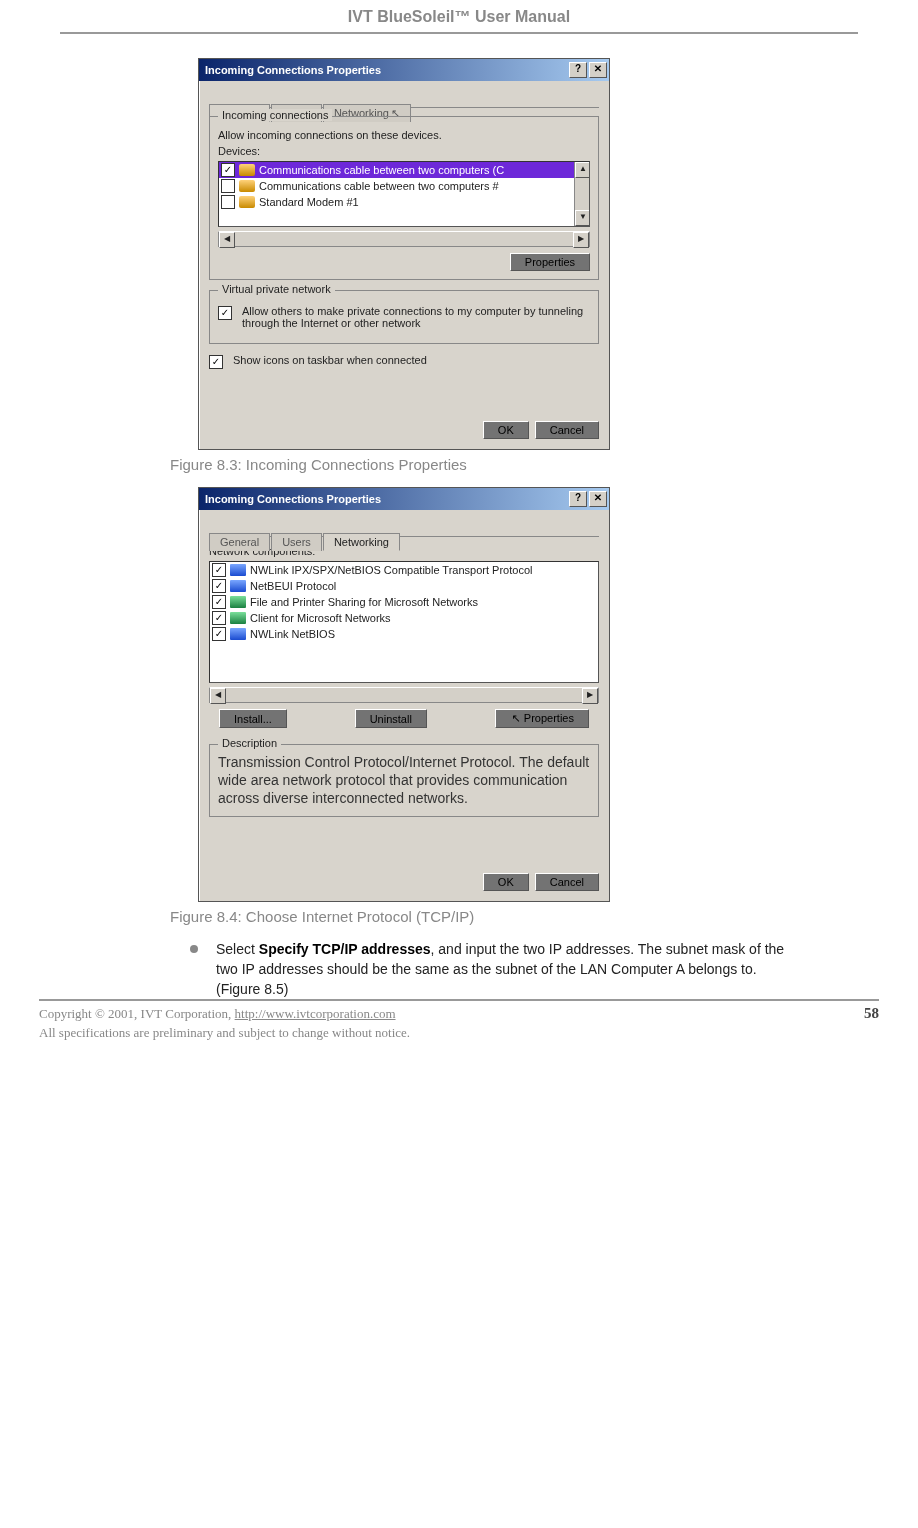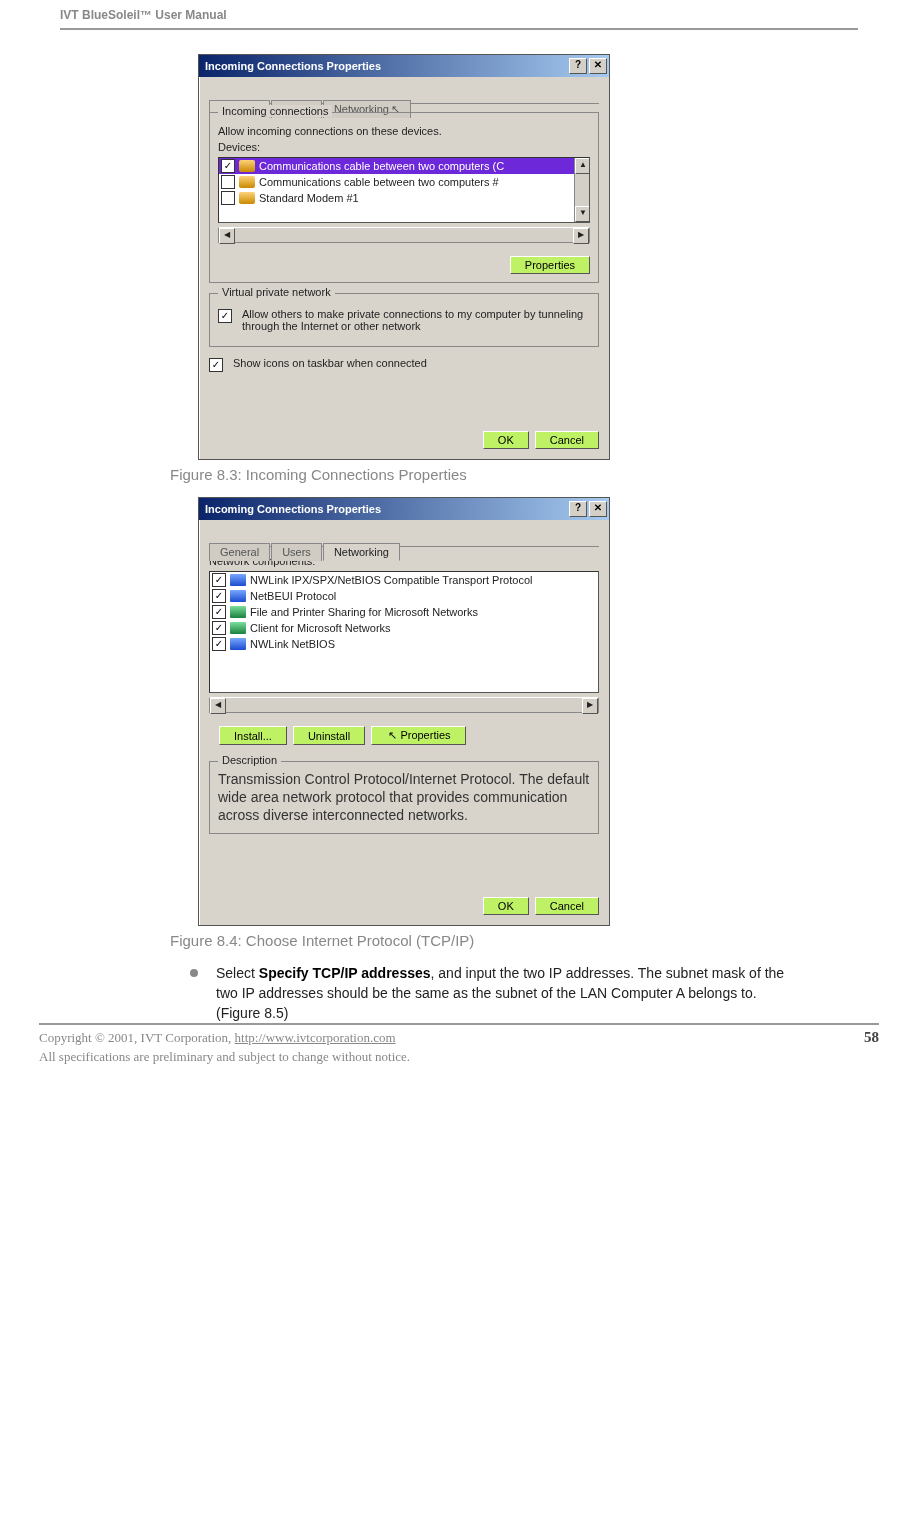--- a/index.html
+++ b/index.html
@@ -8,23 +8,24 @@
     background: #fff;
     font-family: Verdana, Geneva, sans-serif;
     font-size: 13px;
     color: #333;
     width: 918px;
   }
   .page {
     padding: 0 60px;
   }
   .header-title {
+    text-align: center;
     color: #888;
     font-weight: bold;
-    font-size: 12px;
+    font-size: 16px;
     padding: 8px 0 6px 0;
   }
   .header-rule {
     border: none;
     border-top: 2px solid #999;
     margin: 0 0 24px 0;
   }
   .figure-wrap {
     margin-left: 100px;
     margin-bottom: 6px;
@@ -171,37 +172,36 @@
     width: 14px; height: 14px;
     background: #d4d0c8;
     border: 1px solid #fff;
     border-right-color:#555;
     border-bottom-color:#555;
     font-size: 8px;
     text-align: center;
     line-height: 12px;
   }
   .btn {
-    background: #bef264;
+    background: #737373;
     border: 1px solid #fff;
     border-right-color:#555;
     border-bottom-color:#555;
     padding: 2px 14px;
     font-size: 11px;
     color:#000;
-    margin-top:7px;
   }
   .btn-row {
     display: flex;
     justify-content: flex-end;
     gap: 6px;
     padding: 6px 0 0 0;
   }
   .btn-row.center3 {
-    justify-content: flex-start;
+    justify-content: space-between;
     padding: 6px 10px;
   }
   .checkline {
     display: flex;
     align-items: flex-start;
     gap: 6px;
     margin: 6px 0;
   }
   .checkline .chk { flex-shrink: 0; margin-top:1px; }
   .figure-caption {

